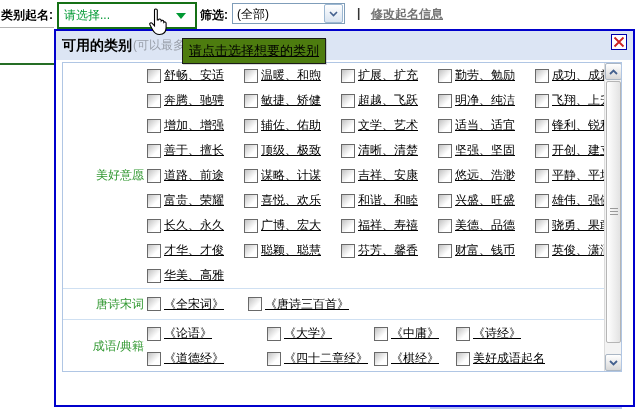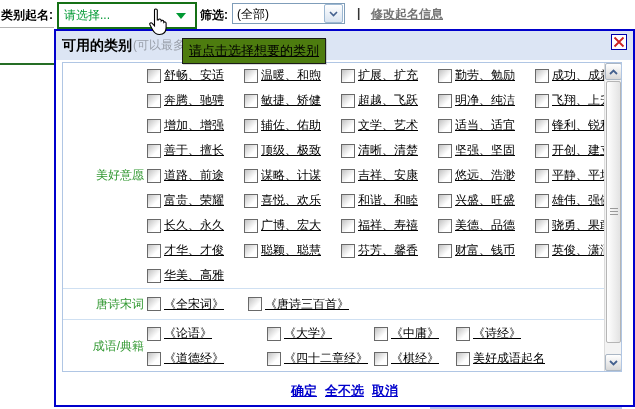--- a/index.html
+++ b/index.html
@@ -380,24 +380,19 @@
           <div class="sb-grip"></div>
         </div>
         <div class="sb-btn sb-down">
           <svg width="9" height="6" viewBox="0 0 9 6">
               <path d="M1 1 L4.5 4.5 L8 1" fill="none" stroke="#44618f" stroke-width="1.8"></path>
             </svg>
         </div>
       </div>
     </div>
 
-    <div class="panel-footer">
-        <a class="footer-link">确定</a>
-        <a class="footer-link">全不选</a>
-        <a class="footer-link">取消</a>
-      </div>
   </div>
 
   <div class="tooltip">请点击选择想要的类别</div>
   <svg class="cursor" width="24" height="28" viewBox="0 0 24 28">
     <path d="M8.5 2 C8.5 0.6 11.3 0.6 11.3 2.2 L11.3 12 L12.4 12 C12.6 10.7 14.9 10.8 15.1 12.1 L15.2 12.9 C15.8 11.9 17.6 12.2 17.7 13.5 L17.8 14.3 C18.5 13.4 20.1 13.9 20.1 15.1 L20.1 19.5 C20.1 24 17.6 26.5 13.5 26.5 C9.9 26.5 8.3 25 6.7 22 L3.9 16.8 C3.1 15.3 5 14.1 6.2 15.3 L8.5 17.8 Z" fill="#ffffff" stroke="#000000" stroke-width="1.1"></path>
   </svg>
 </div>
 
 </body></html>

